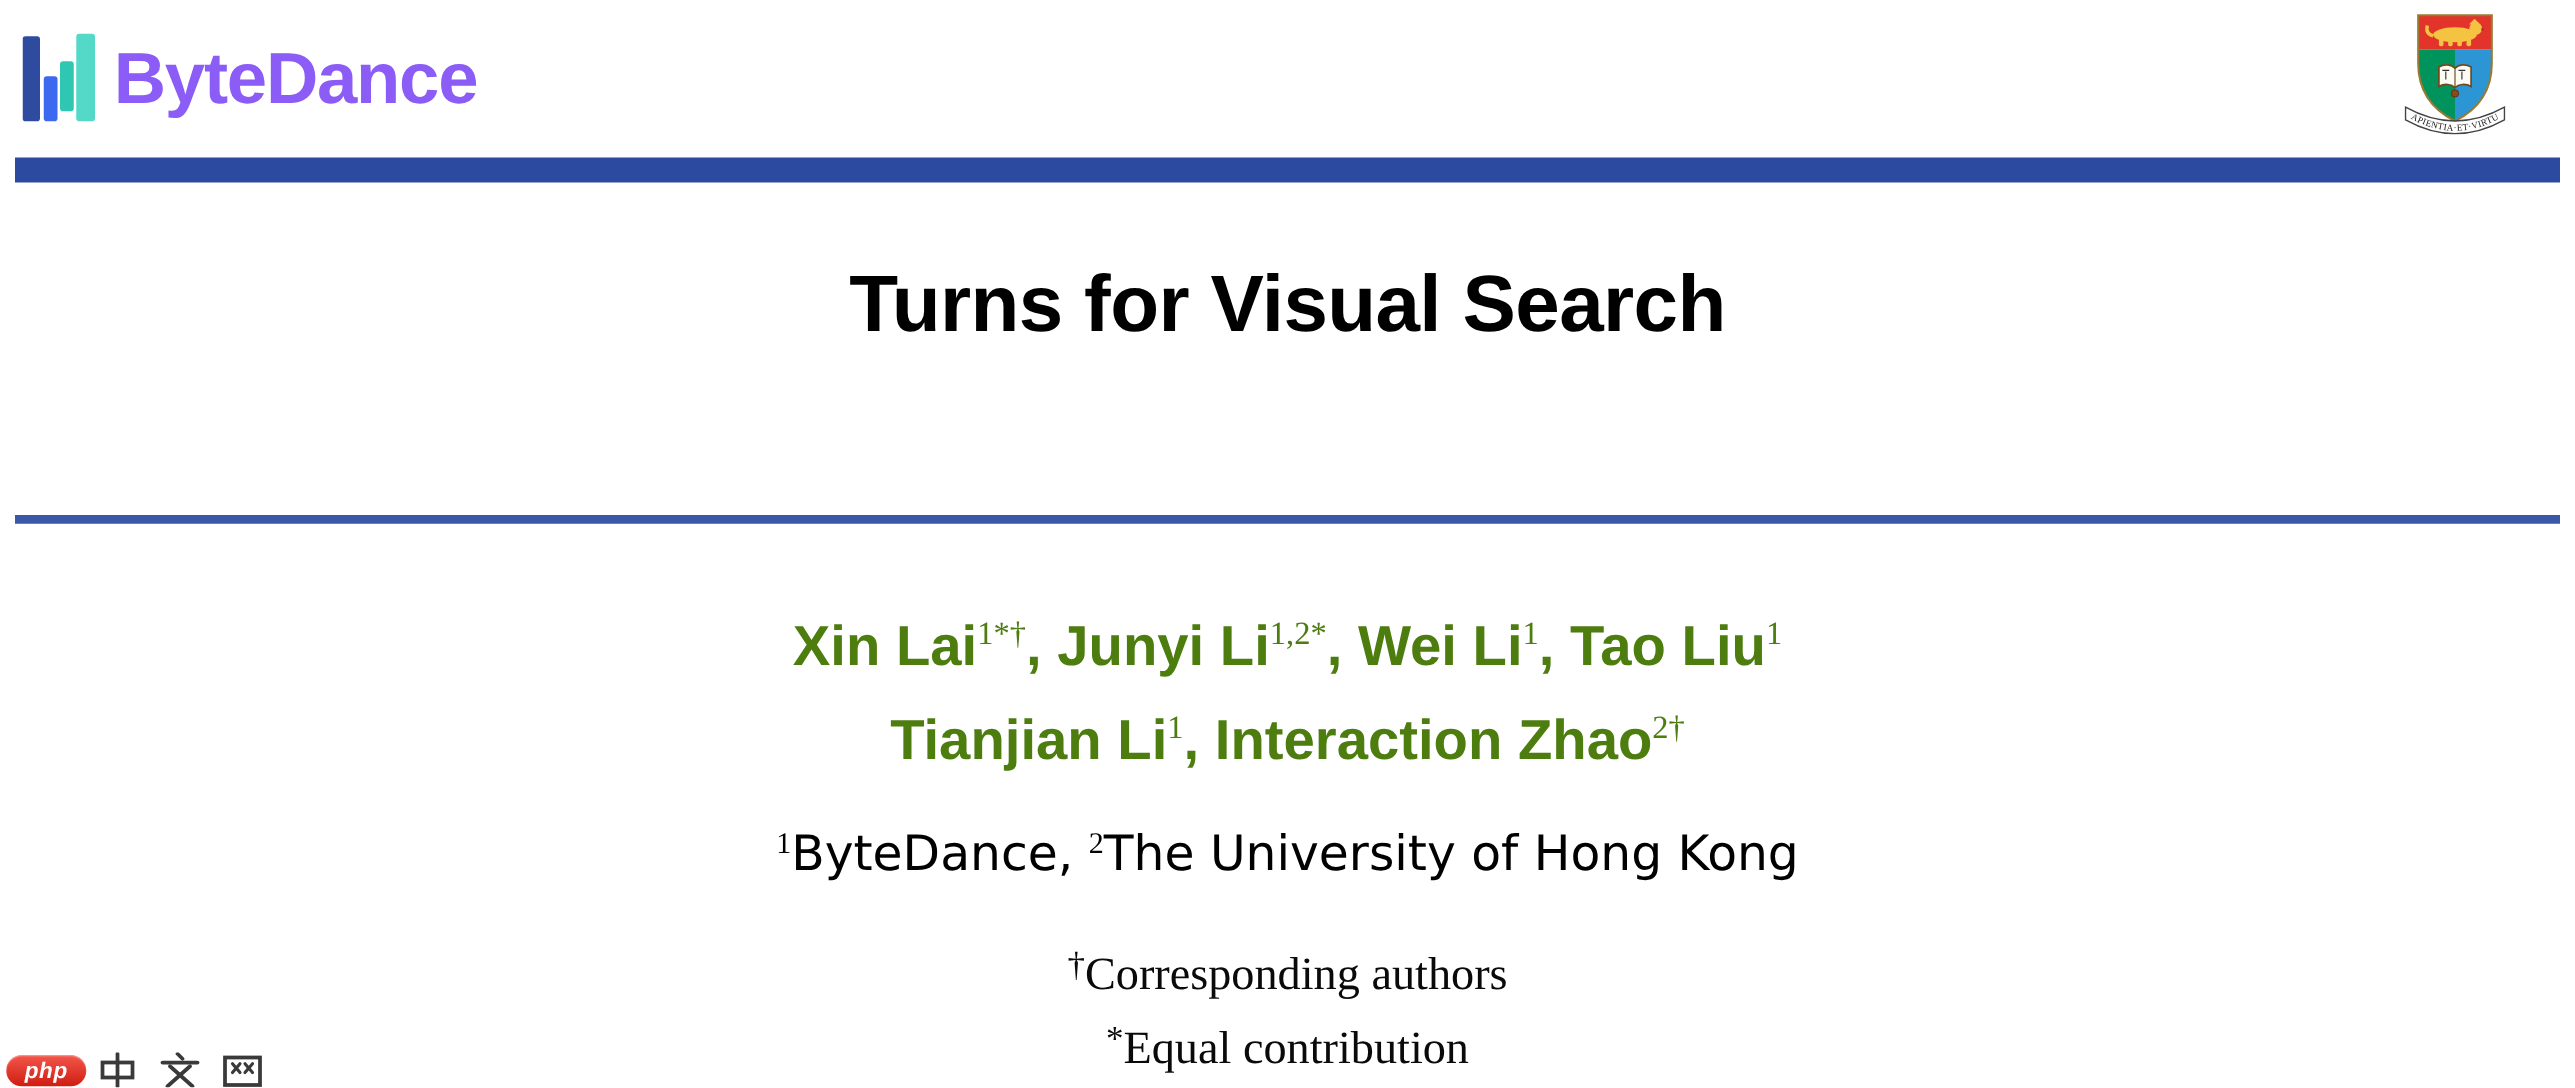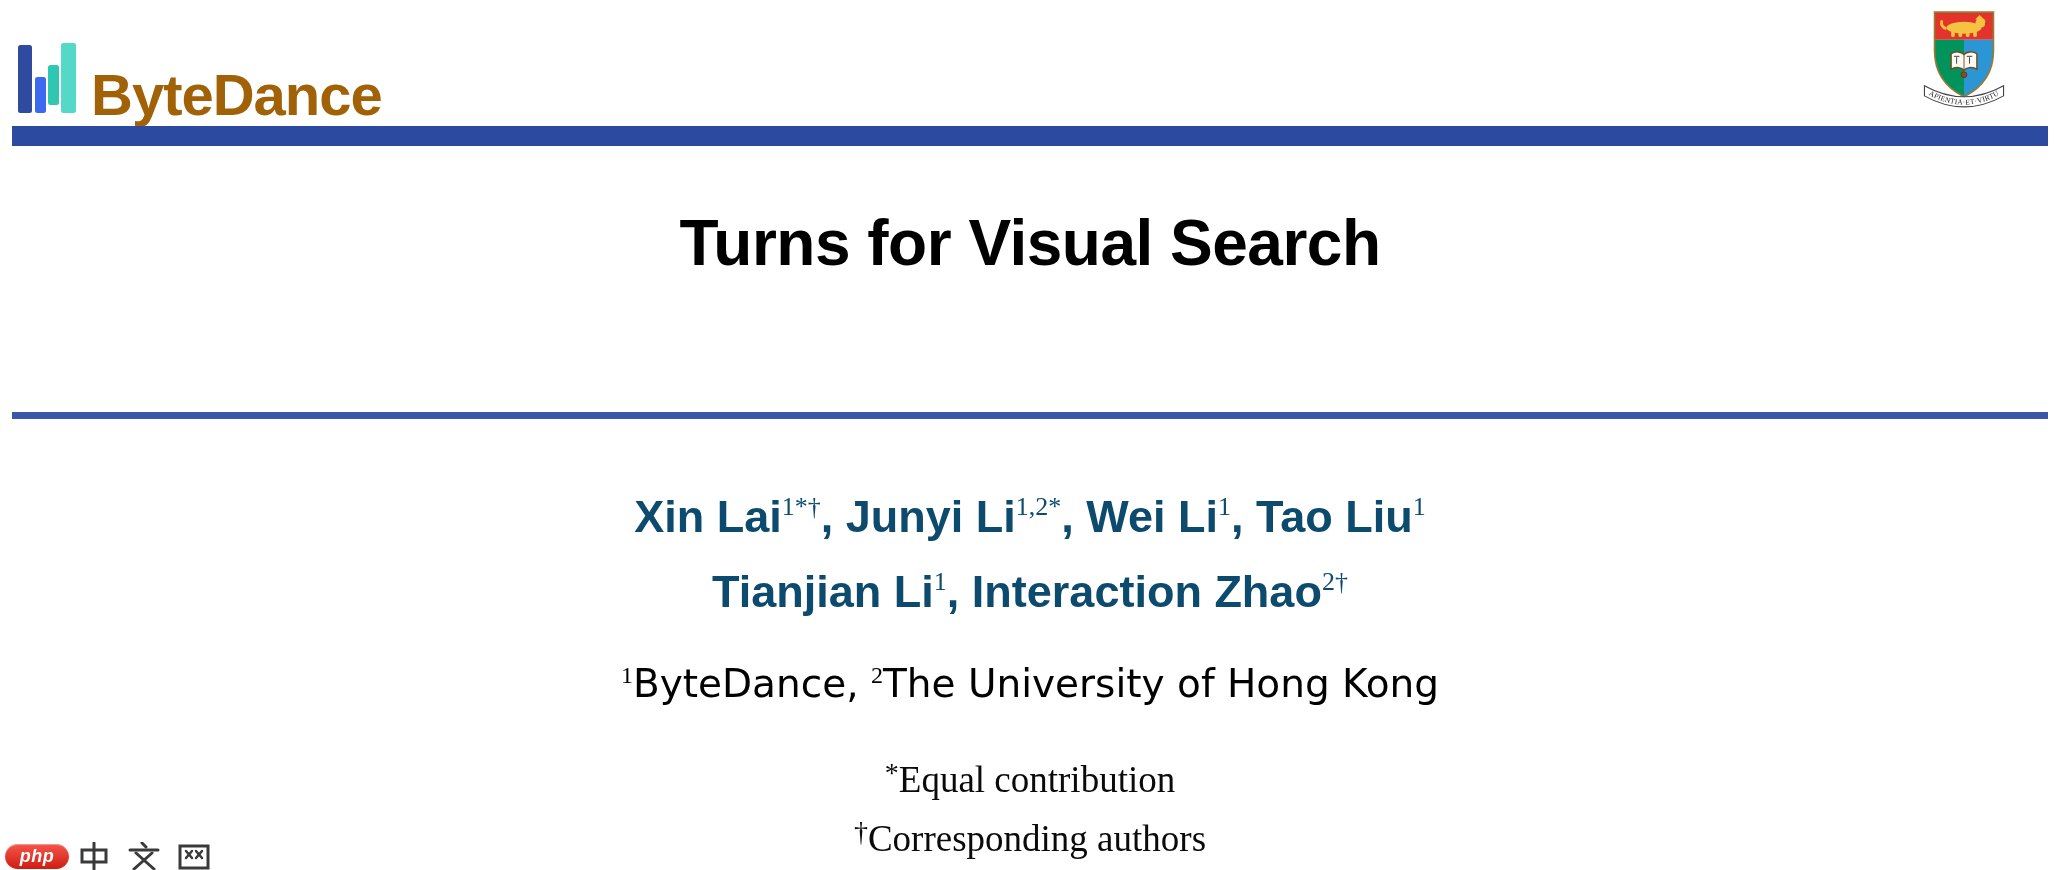--- a/index.html
+++ b/index.html
@@ -3,33 +3,33 @@
 <meta charset="utf-8">
 <style>
   html,body{margin:0;padding:0;}
   body{
     width:2060px;height:870px;position:relative;overflow:hidden;
     background:#ffffff;font-family:"Liberation Sans",sans-serif;color:#000;
   }
   
   .logo{position:absolute;left:18px;top:26px;display:flex;align-items:center;gap:15px;}
   .logo-icon{width:58px;height:74px;display:block;}
-  .logo-text{font-size:58px;font-weight:700;color:#a16207;letter-spacing:-1px;line-height:74px;margin-top:32px;}
+  .logo-text{font-size:58px;font-weight:700;color:#8b5cf6;letter-spacing:-1px;line-height:74px;}
   .crest{position:absolute;right:50px;top:8px;width:92px;height:104px;}
   .rule-thick{position:absolute;left:12px;right:12px;top:126px;height:20px;background:#2B4AA0;}
   
   .title{
     position:absolute;top:203px;left:0;width:100%;text-align:center;
     font-size:64px;line-height:81px;font-weight:700;letter-spacing:-0.5px;color:#000;
   }
   .rule-thin{position:absolute;left:12px;right:12px;top:412px;height:7px;background:#3A57A8;}
   
   .authors{
     position:absolute;top:483px;left:0;width:100%;text-align:center;
-    font-size:45px;line-height:68px;font-weight:700;color:#0c4a6e;
+    font-size:45px;line-height:68px;font-weight:700;color:#4d7c0f;
   }
   .authors .sup{
     font-family:"Liberation Serif",serif;font-weight:400;font-size:26px;
     position:relative;top:-17px;letter-spacing:0;
   }
   
   .affil{
     position:absolute;top:660px;left:0;width:100%;text-align:center;
     font-family:"DejaVu Sans",sans-serif;font-weight:500;font-size:39px;line-height:48px;color:#000;
   }
@@ -113,22 +113,22 @@
 <div class="rule-thin"></div>
 
 <div class="authors">
   <div><span>Xin Lai</span><span class="sup">1*†</span>, <span>Junyi Li</span><span class="sup">1,2*</span>, <span>Wei Li</span><span class="sup">1</span>, <span>Tao Liu</span><span class="sup">1</span></div>
   <div><span>Tianjian Li</span><span class="sup">1</span>, <span>Interaction Zhao</span><span class="sup">2†</span></div>
 </div>
 
 <div class="affil"><span class="sup">1</span><span>ByteDance,</span> <span class="sup">2</span><span>The University of Hong Kong</span></div>
 
 <div class="footnotes">
+    <div><span class="marker">†</span><span>Corresponding authors</span></div>
     <div><span class="marker">*</span><span>Equal contribution</span></div>
-    <div><span class="marker">†</span><span>Corresponding authors</span></div>
   </div>
 
 <div class="watermark">
   <div class="wm-badge">php</div>
   <svg class="wm-cjk" width="150" height="28" viewBox="0 0 150 28" aria-hidden="true">
     <g stroke="#3A3A3A" stroke-width="3" fill="none" stroke-linecap="round">
       <line x1="16" y1="1" x2="16" y2="27"></line>
         <rect x="4" y="8" width="24" height="12"></rect>
       <line x1="64" y1="1" x2="68" y2="5"></line>
         <line x1="52" y1="8" x2="80" y2="8"></line>

